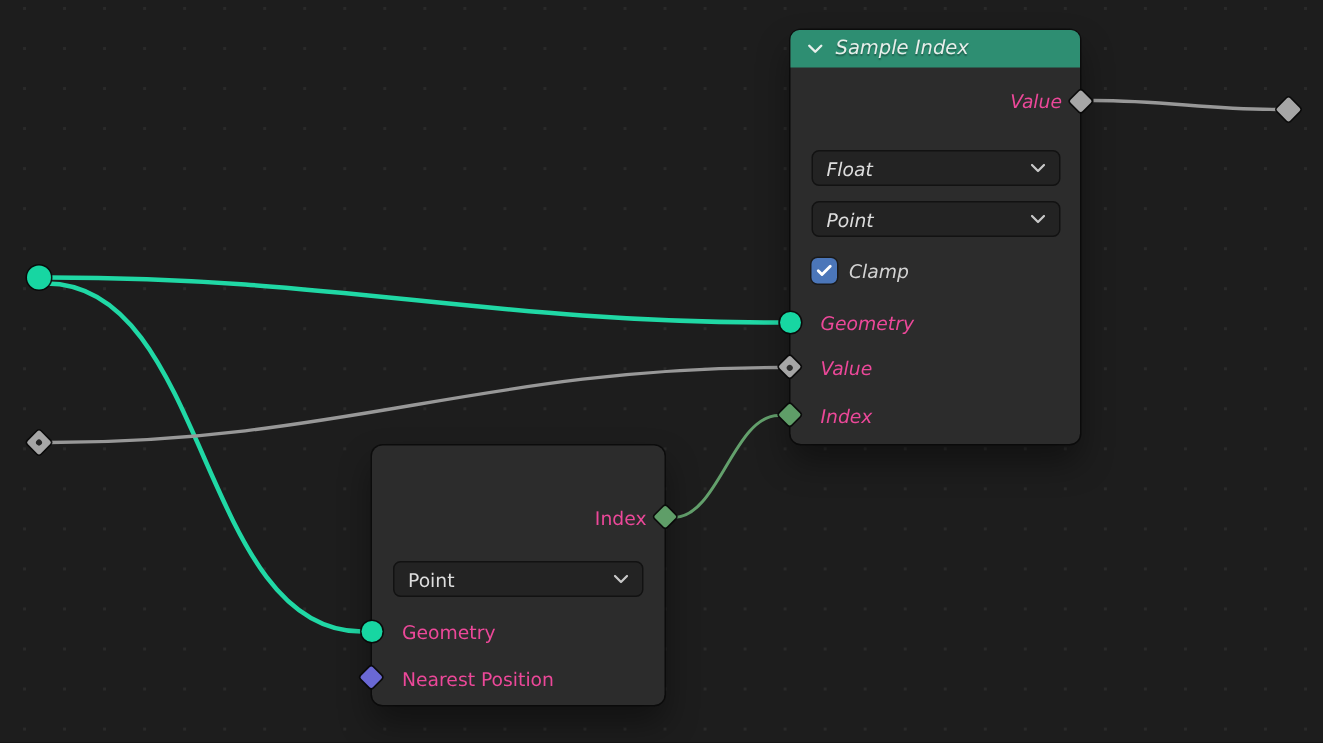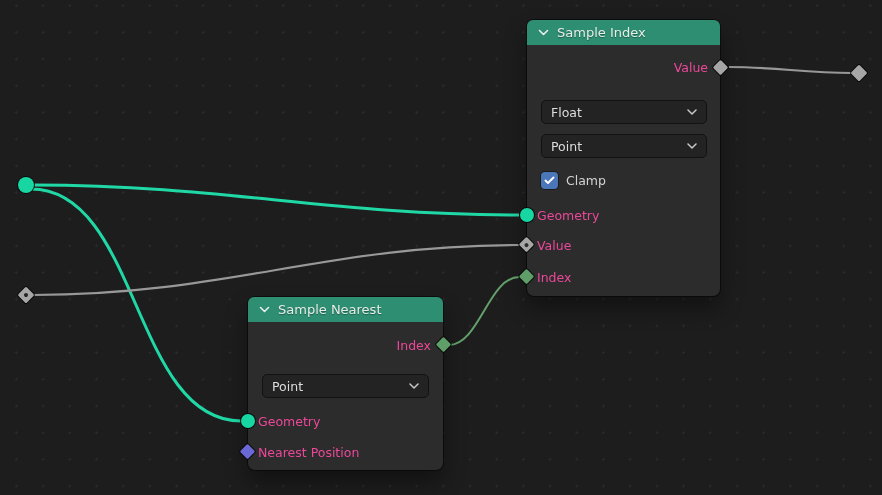--- a/index.html
+++ b/index.html
@@ -19,21 +19,21 @@
     position:absolute; top:0; left:0; right:0; height:25px;
     border-radius:6px 6px 0 0; display:flex; align-items:center; gap:8px;
     padding:0 11px; box-sizing:border-box;
   }
   .node-title{font-size:13px; color:#e7eeea; text-shadow:0 1px 1px rgba(0,0,0,.35);}
   .chev{display:flex; align-items:center;}
   .row{
     position:absolute; display:flex; align-items:center; height:24px;
     font-size:12.5px; color:#ec4899;
   }
-  .row.in{left:10px;}
+  .row.in{left:20px;}
   .row.out{right:12px;}
   .dropdown{
     position:absolute; left:14px; right:13px; height:24px; box-sizing:border-box;
     background:#232323; border:1px solid #121212; border-radius:5px;
     display:flex; align-items:center; justify-content:space-between;
     padding:0 9px; color:#dddddd; font-size:12.5px;
   }
   .checkbox-row{position:absolute; left:14px; display:flex; align-items:center; gap:8px; height:18px;}
   .checkbox{
     width:17px; height:17px; border-radius:4px;
@@ -60,21 +60,21 @@
     <path d="M31 189 C 139 189, 133 421, 241 421" fill="none" stroke-width="3" stroke="#20d8a5"></path>
     <path d="M33 295 C 227 295, 325 245, 519 245" fill="none" stroke-width="2.2" stroke="#989898"></path>
     <path d="M449 345 C 479 345, 489 277, 519 277" fill="none" stroke-width="2" stroke="#63a06c"></path>
     <path d="M729 67 C 778 67, 803 73, 852 73" fill="none" stroke-width="2.2" stroke="#989898"></path>
   </svg>
 
   <div class="fsocket circle" style="left: 18px; top: 177px; background: rgb(23, 214, 162);"></div>
   <div class="fsocket diamond dot" style="left: 20px; top: 289px; background: rgb(166, 166, 166);"></div>
   <div class="fsocket diamond" style="left: 853px; top: 67px; background: rgb(166, 166, 166);"></div>
 
-  <div class="node" style="left:527px; top:20px; width:193px; height:276px;">
+  <div class="node" style="left:527px; top:20px; width:193px; height:276px;font-style:italic;">
     <div class="node-header" style="background: rgb(46, 142, 114);">
       <span class="chev">
         <svg width="11" height="7" viewBox="0 0 11 7">
             <path d="M1.5 1.5 L5.5 5.5 L9.5 1.5" fill="none" stroke="#e9efec" stroke-width="1.6" stroke-linecap="round" stroke-linejoin="round"></path>
           </svg>
       </span>
       <span class="node-title">Sample Index</span>
     </div>
 
     <div class="row out" style="top:35px;">
@@ -119,28 +119,20 @@
     </div>
     <div class="socket diamond dot" style="left: -6px; top: 219px; background: rgb(166, 166, 166);"></div>
 
     <div class="row in" style="top:245px;">
       <span>Index</span>
     </div>
     <div class="socket diamond" style="left: -6px; top: 251px; background: rgb(95, 158, 104);"></div>
   </div>
 
   <div class="node" style="left:248px; top:297px; width:195px; height:173px;">
-    <div class="node-header" style="background: rgb(46, 142, 114);">
-      <span class="chev">
-        <svg width="11" height="7" viewBox="0 0 11 7">
-            <path d="M1.5 1.5 L5.5 5.5 L9.5 1.5" fill="none" stroke="#e9efec" stroke-width="1.6" stroke-linecap="round" stroke-linejoin="round"></path>
-          </svg>
-      </span>
-      <span class="node-title">Sample Nearest</span>
-    </div>
 
     <div class="row out" style="top:36px;">
       <span>Index</span>
     </div>
     <div class="socket diamond" style="right: -6px; top: 42px; background: rgb(95, 158, 104);"></div>
 
     <div class="dropdown" style="top:77px; right:14px;">
       <span>Point</span>
       <span class="chev">
         <svg width="10" height="6" viewBox="0 0 10 6">

